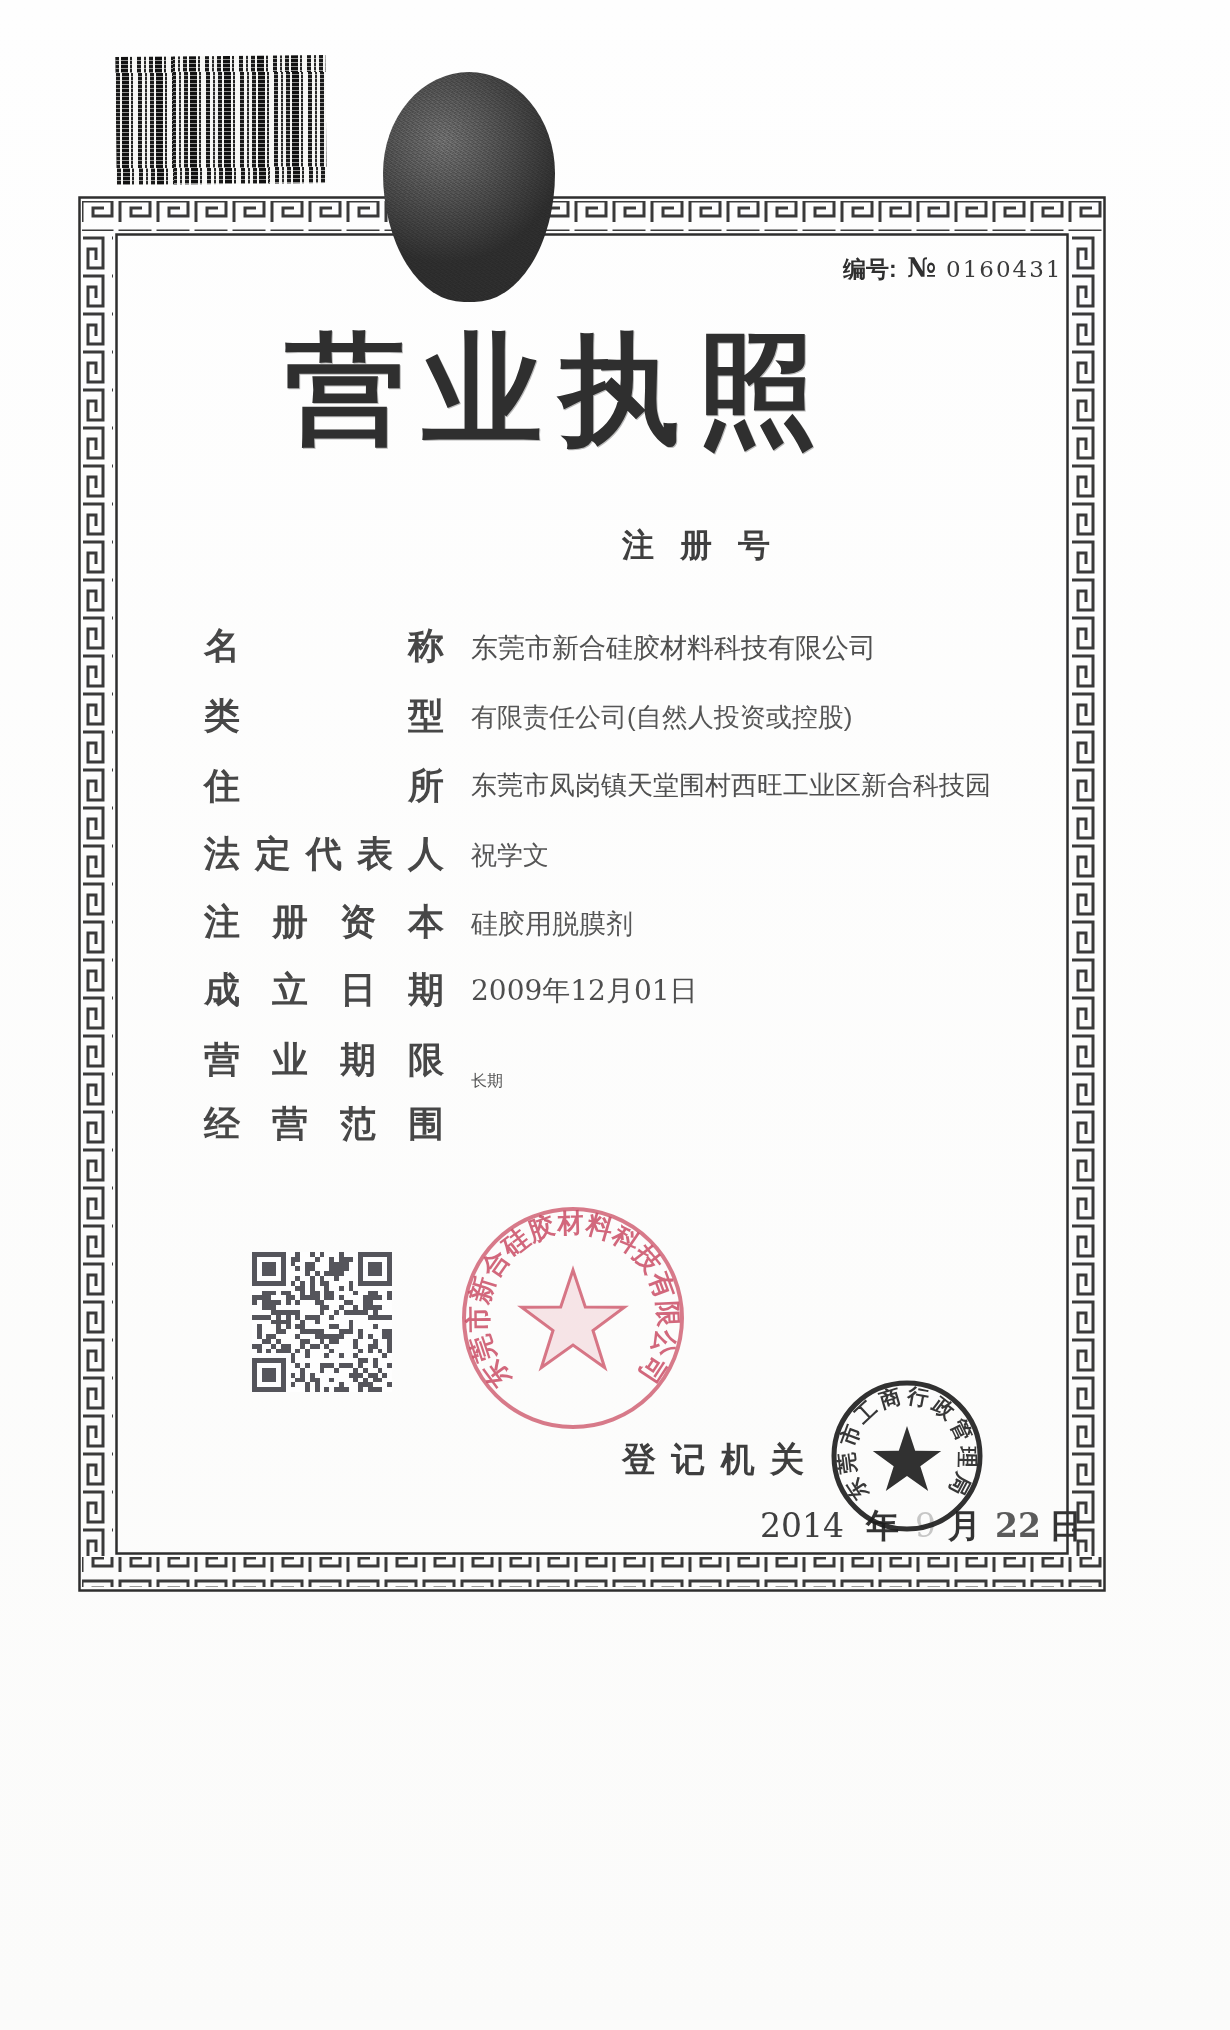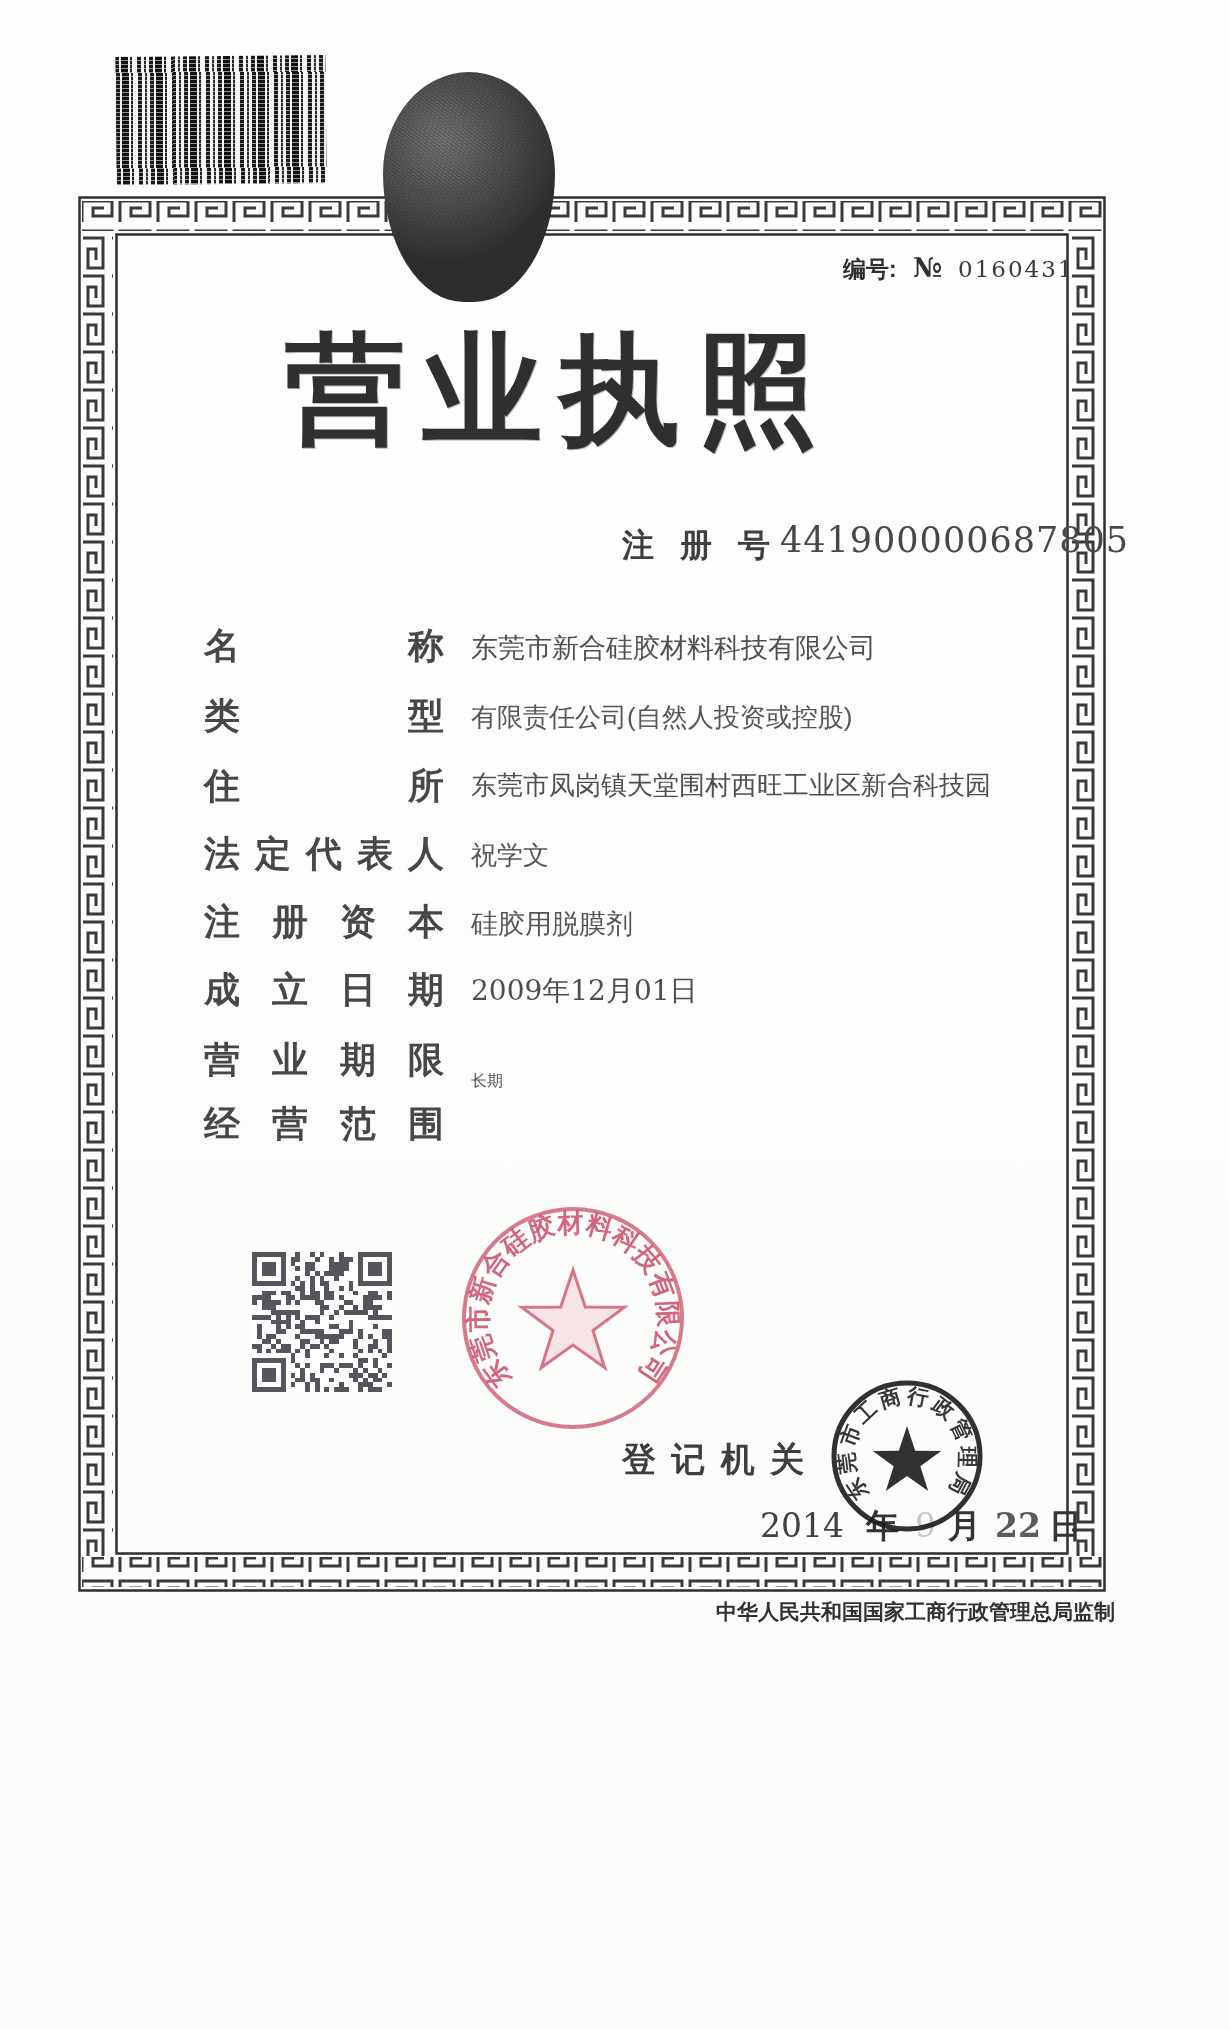--- a/index.html
+++ b/index.html
@@ -17,21 +17,21 @@
   .emblem{position:absolute;left:383px;top:72px;width:172px;height:230px;z-index:3;
     border-radius:50% 50% 47% 47% / 44% 44% 56% 56%;
     background:
       radial-gradient(circle at 35% 30%, rgba(130,130,130,.55), rgba(42,42,42,.92) 62%),
       repeating-linear-gradient(37deg, rgba(255,255,255,.22) 0 1px, rgba(0,0,0,0) 1px 3px),
       repeating-linear-gradient(-24deg, rgba(255,255,255,.16) 0 1px, rgba(0,0,0,0) 1px 2px),
       #2f2f2f;}
 
   .frame{position:absolute;left:78px;top:196px;z-index:1;}
 
-  .serial{position:absolute;left:843px;top:252px;display:flex;align-items:baseline;gap:16px;color:#2f2f2f;z-index:2;}
+  .serial{position:absolute;left:843px;top:252px;display:flex;align-items:baseline;gap:10px;color:#2f2f2f;z-index:2;}
   .serial .slabel{font-size:23px;font-weight:600;}
   .serial .nosym{font-size:27px;font-weight:800;font-family:"DejaVu Serif",serif;}
   .serial .snum{font-size:23px;font-family:"DejaVu Serif",serif;letter-spacing:2px;color:#3c3c3c;}
 
   .spread{display:flex;justify-content:space-between;}
 
   .title{position:absolute;left:285px;top:320px;width:532px;font-size:120px;font-weight:800;
          color:#2f2f2f;z-index:2;line-height:1.15;text-shadow:1px 1px 0 rgba(60,60,60,.35);}
 
   .reg-label{position:absolute;left:622px;top:524px;width:148px;font-size:32px;font-weight:600;color:#3f3f3f;z-index:2;}
@@ -99,21 +99,20 @@
       <span>业</span>
       <span>执</span>
       <span>照</span>
     </div>
 
   <div class="reg-label spread">
       <span>注</span>
       <span>册</span>
       <span>号</span>
     </div>
-  <div class="reg-num">441900000687805</div>
 
   <div class="flabel spread" style="top:622px">
       <span>名</span>
       <span>称</span>
     </div>
   <div class="flabel spread" style="top:692px">
       <span>类</span>
       <span>型</span>
     </div>
   <div class="flabel spread" style="top:762px">
@@ -477,15 +476,14 @@
 
   <svg class="black-stamp" width="160" height="164" viewBox="0 0 160 164">
     <circle cx="80" cy="82" r="73" fill="none" stroke="#1c1c1c" stroke-width="5"></circle>
     <polygon points="80,52 88.2,76.7 114.2,76.9 93.3,92.3 101.2,117.1 80,102 58.8,117.1 66.7,92.3 45.8,76.9 71.8,76.7" fill="#1c1c1c"></polygon>
     <path id="stampArc" d="M42.5,119.5 A53,53 0 1 1 117.5,119.5" fill="none"></path>
     <text font-size="21" font-weight="700" fill="#222222">
       <textPath href="#stampArc" textLength="244" lengthAdjust="spacing">东莞市工商行政管理局</textPath>
     </text>
   </svg>
 
-  <div class="footer-right">中华人民共和国国家工商行政管理总局监制</div>
 
 </div>
 
 </body></html>

